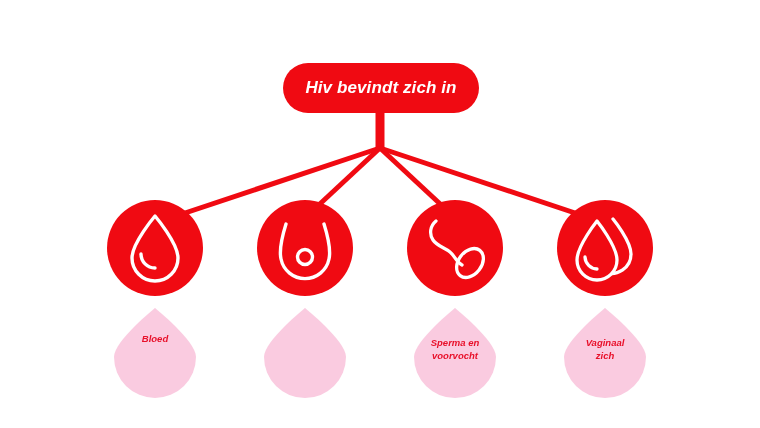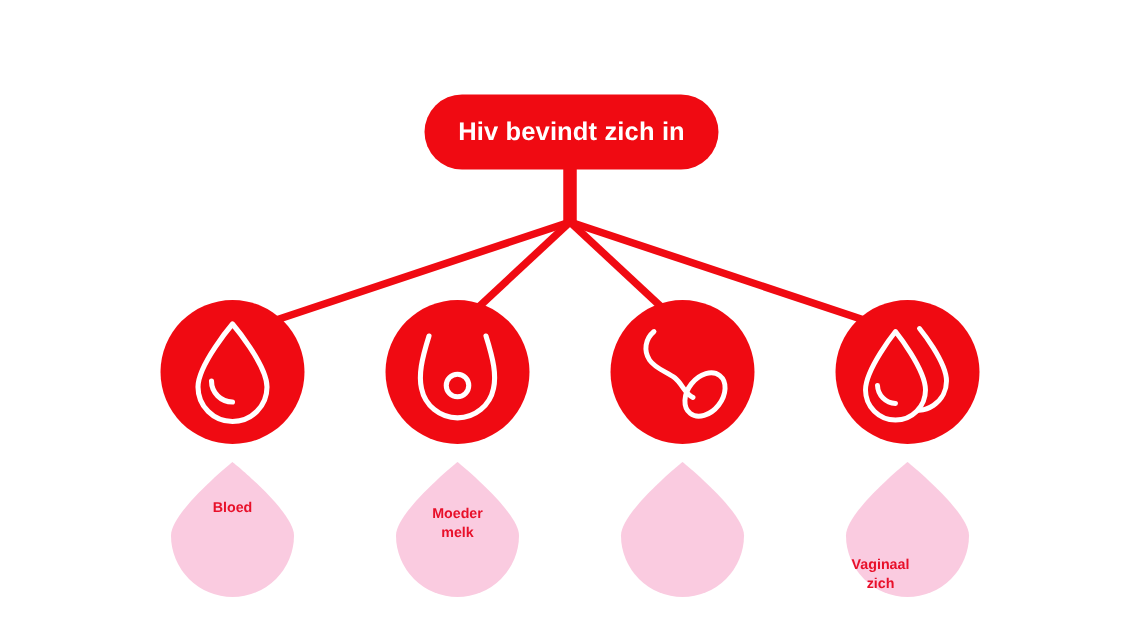--- a/index.html
+++ b/index.html
@@ -12,20 +12,21 @@
     height: 428px;
     font-family: "Liberation Sans", sans-serif;
     overflow: hidden;
     position: relative;
   }
   #diagram-root {
     position: relative;
     width: 760px;
     height: 428px;
     background: #ffffff;
+    font-style: italic;
   }
   svg.layer {
     position: absolute;
     top: 0;
     left: 0;
     width: 760px;
     height: 428px;
     display: block;
   }
   .header-label {
@@ -149,27 +150,27 @@
 
   </svg>
 
   <div class="header-label">Hiv bevindt zich in</div>
 
   <div class="node-label" style="left:109px; top:332px;">
     <span>Bloed</span>
     <span></span>
   </div>
 
-  <div class="node-label" style="left:259px; top:336px;">
-    <span>Moeder</span>
-    <span>melk</span>
+
+  <div class="node-label" style="left:409px; top:336px;">
+    <span>Sperma en</span>
+    <span>voorvocht</span>
   </div>
 
-
-  <div class="node-label" style="left:541px; top:336px;margin-top:34px;">
+  <div class="node-label" style="left:559px; top:336px;">
     <span>Vaginaal</span>
     <span>zich</span>
   </div>
 
   <div class="hit" style="left:283px; top:63px; width:196px; height:50px;"></div>
   <div class="hit" style="left:107px; top:200px; width:96px; height:96px;"></div>
   <div class="hit" style="left:257px; top:200px; width:96px; height:96px;"></div>
   <div class="hit" style="left:407px; top:200px; width:96px; height:96px;"></div>
   <div class="hit" style="left:557px; top:200px; width:96px; height:96px;"></div>
 

